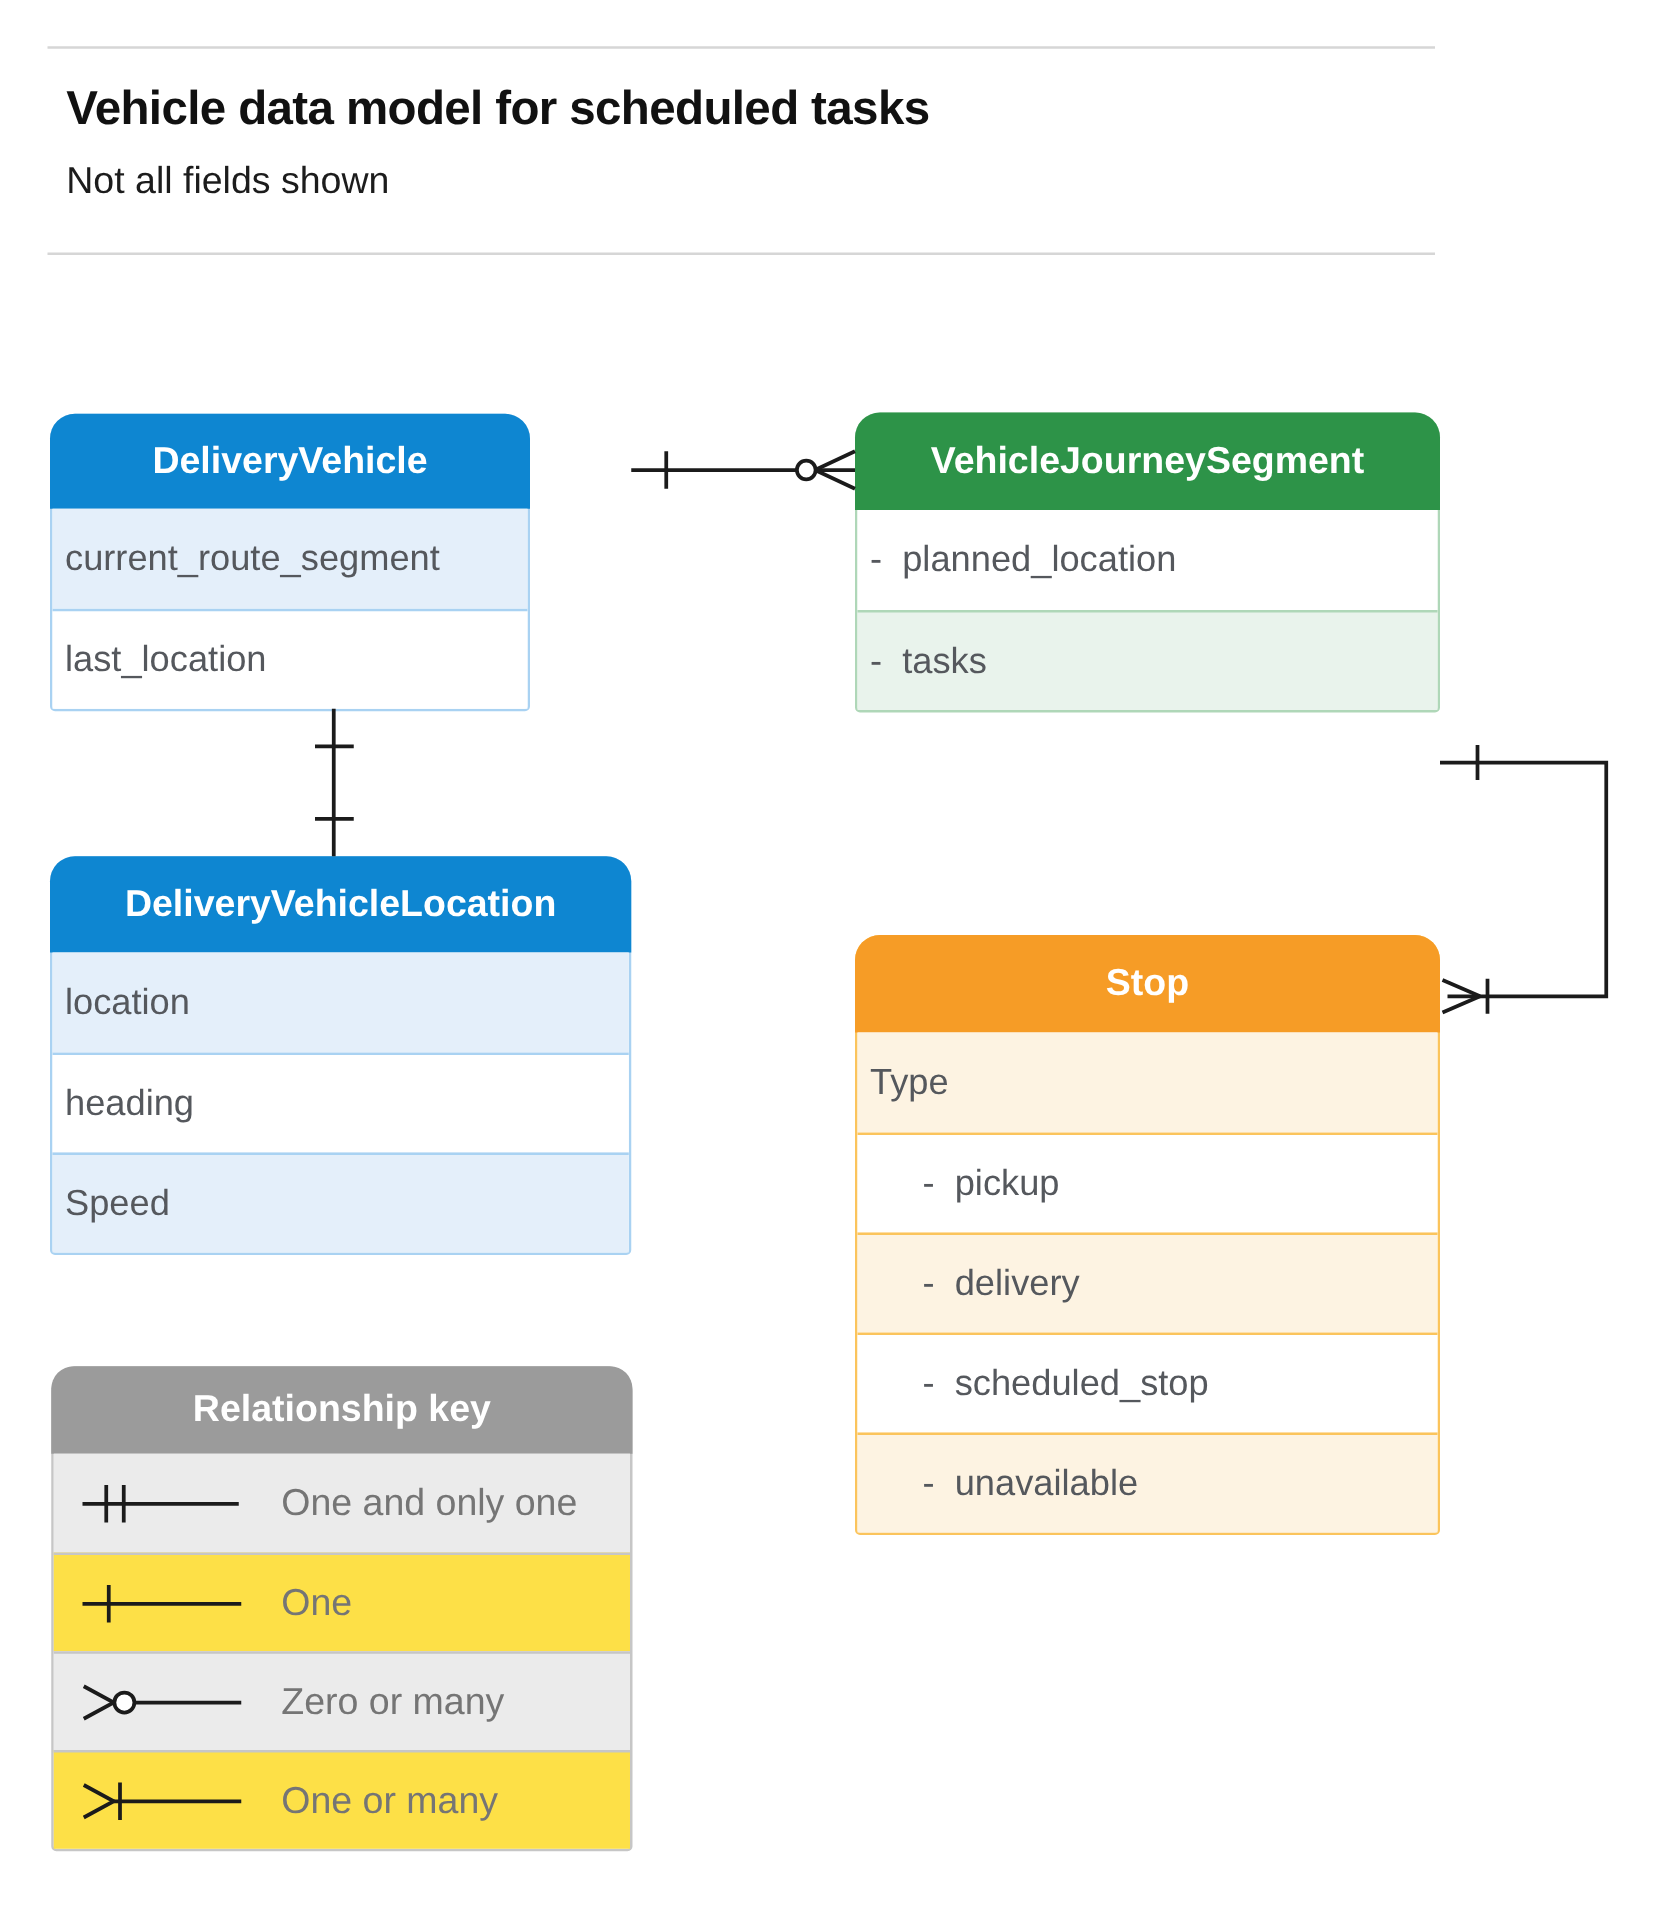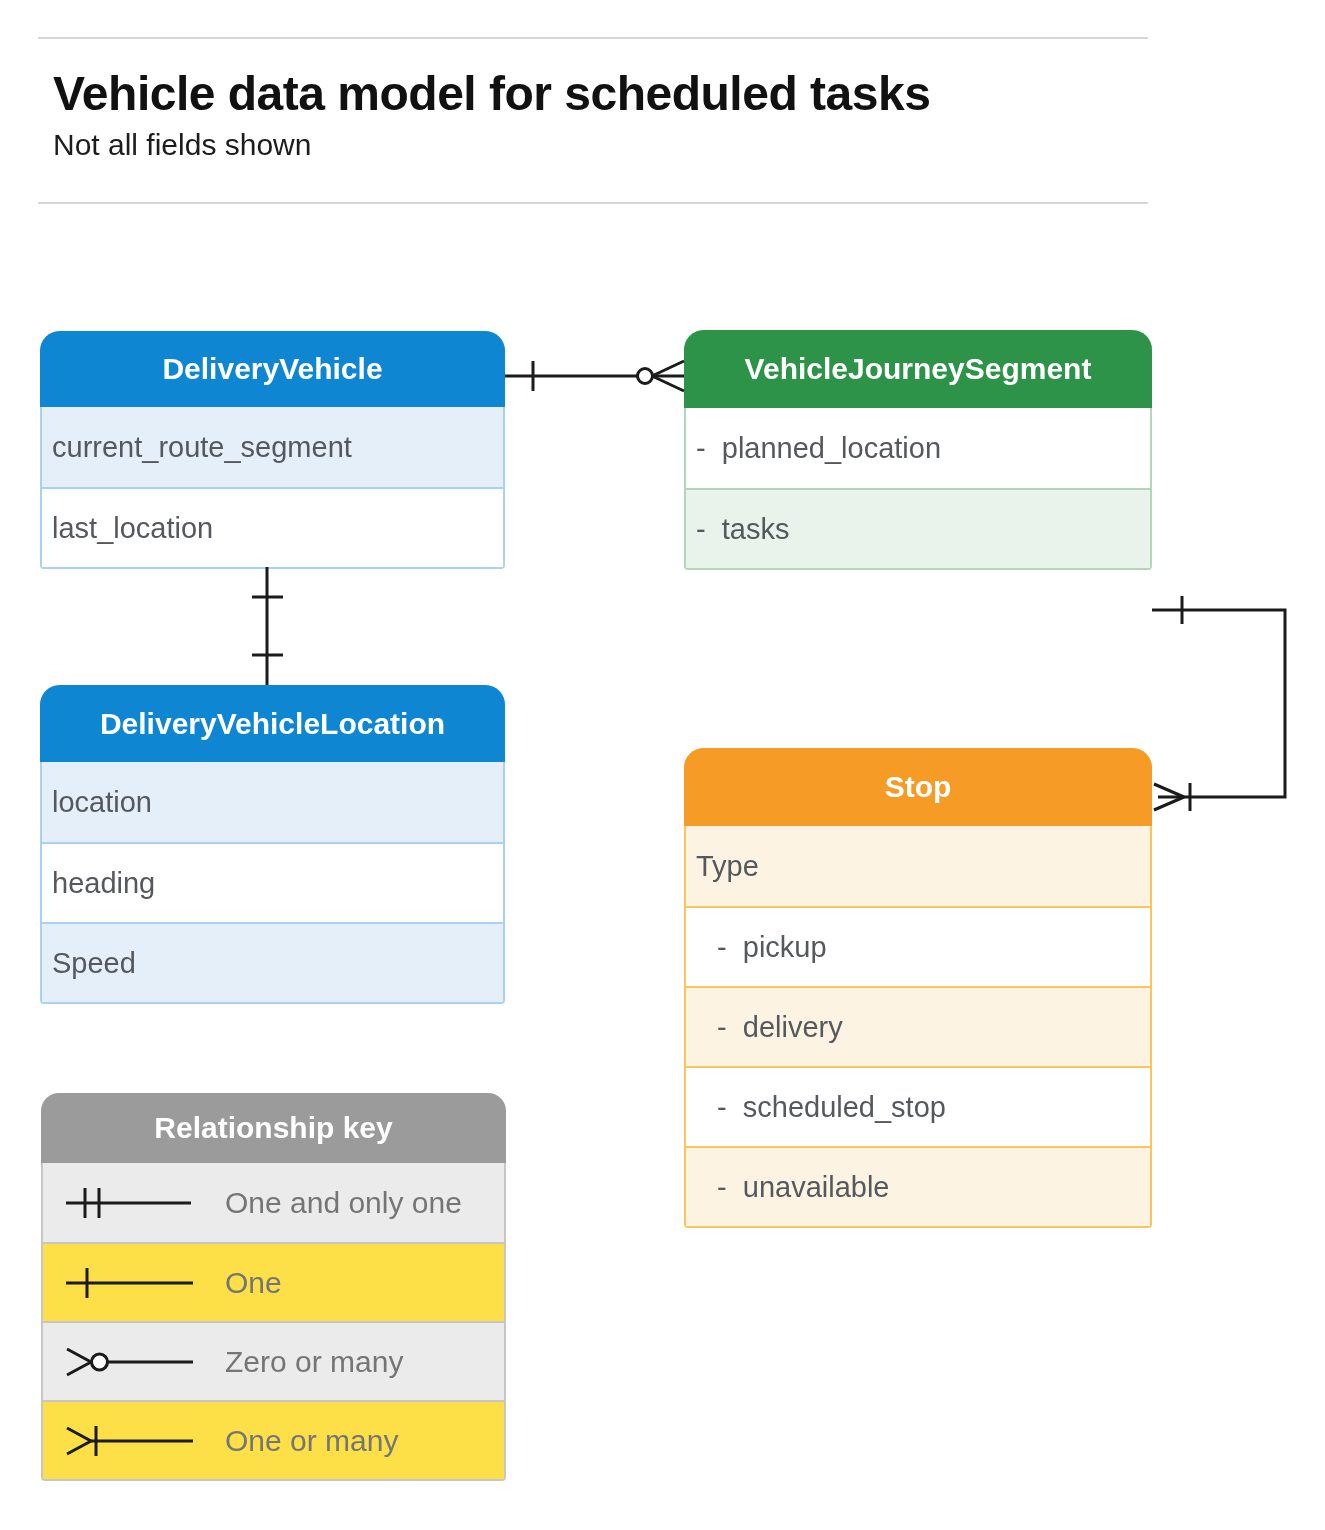--- a/index.html
+++ b/index.html
@@ -4,37 +4,37 @@
 <style>
   * { margin:0; padding:0; box-sizing:border-box; }
   html,body { width:1325px; height:1530px; background:#ffffff;
     font-family:"Liberation Sans", sans-serif; overflow:hidden; }
   .stage { position:relative; width:1325px; height:1530px; background:#fff; }
 
   .rule { position:absolute; left:38px; width:1110px; height:2px; background:#d6d6d6; }
   .rule-top { top:37px; }
   .rule-bottom { top:202px; }
 
-  .page-title { position:absolute; left:53px; top:66px; font-size:48px; font-weight:700;
+  .page-title { position:absolute; left:53px; top:66px; font-size:38px; font-weight:700;
     color:#111; letter-spacing:-0.5px; }
   .page-subtitle { position:absolute; left:53px; top:128px; font-size:30px; color:#1c1c1c; }
 
   .entity { position:absolute; background:#fff; border:2px solid var(--bc,#ccc);
     border-radius:20px 20px 4px 4px; }
   .entity-header { margin:-2px -2px 0 -2px; height:78px; background:var(--hc,#888);
     border-radius:20px 20px 0 0; display:flex; align-items:center; justify-content:center;
     color:#fff; font-size:30px; font-weight:700; }
   .field-row { height:80px; display:flex; align-items:center; padding-left:10px;
     font-size:29px; color:#55585d; white-space:pre; background:#fff;
     border-top:2px solid var(--bc,#ccc); }
   .field-row:first-child { border-top:none; }
   .field-row.shaded { background:var(--sc,#eee); }
-  .field-row.indent { padding-left:31px; }
+  .field-row.indent { padding-left:52px; }
 
-  #entity-delivery-vehicle { left:40px; top:331px; width:465px; }
+  #entity-delivery-vehicle { left:40px; top:331px; width:384px; }
   #entity-delivery-vehicle .entity-header { height:76px; }
   #entity-vehicle-journey-segment { left:684px; top:330px; width:468px; }
   #entity-delivery-vehicle-location { left:40px; top:685px; width:465px; }
   #entity-delivery-vehicle-location .entity-header { height:77px; }
   #entity-tasks { left:684px; top:748px; width:468px; }
 
   #legend { left:41px; top:1093px; width:465px; }
   #legend .entity-header { height:70px; border-radius:18px 18px 0 0; }
   .legend-row { height:79px; display:flex; align-items:center; padding-left:22px;
     background:#fde047; border-top:2px solid var(--bc,#ccc); }

